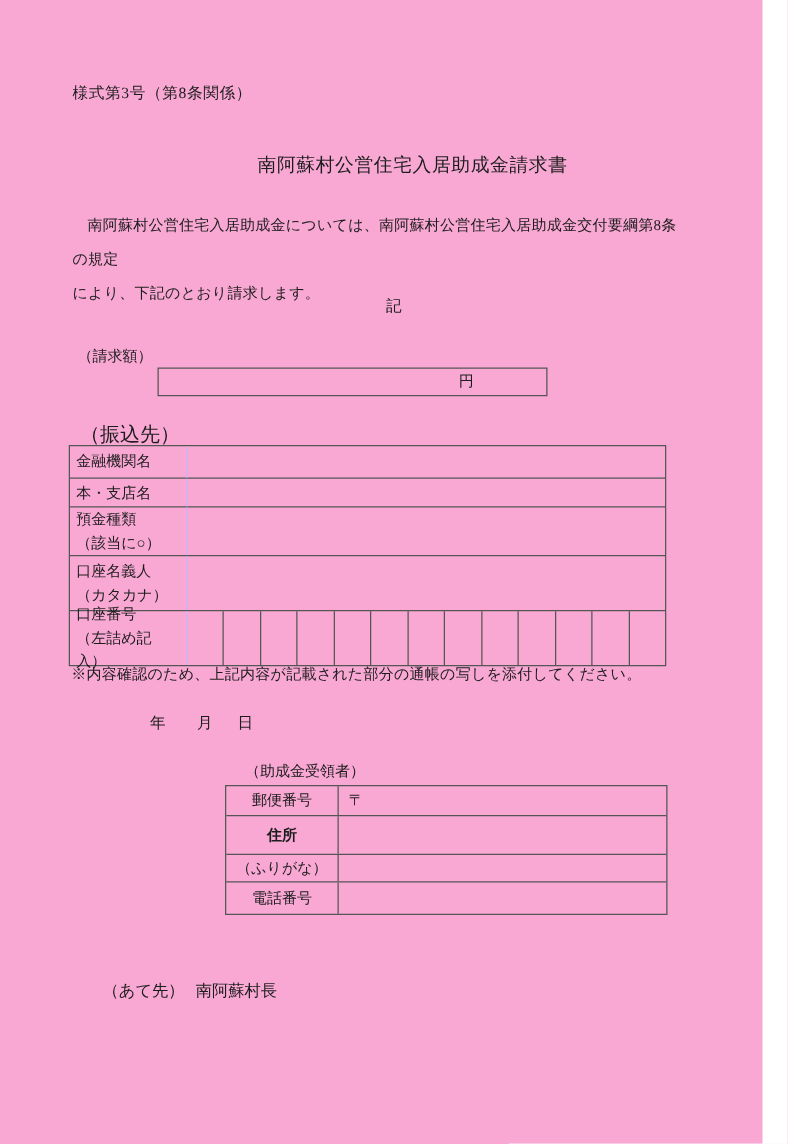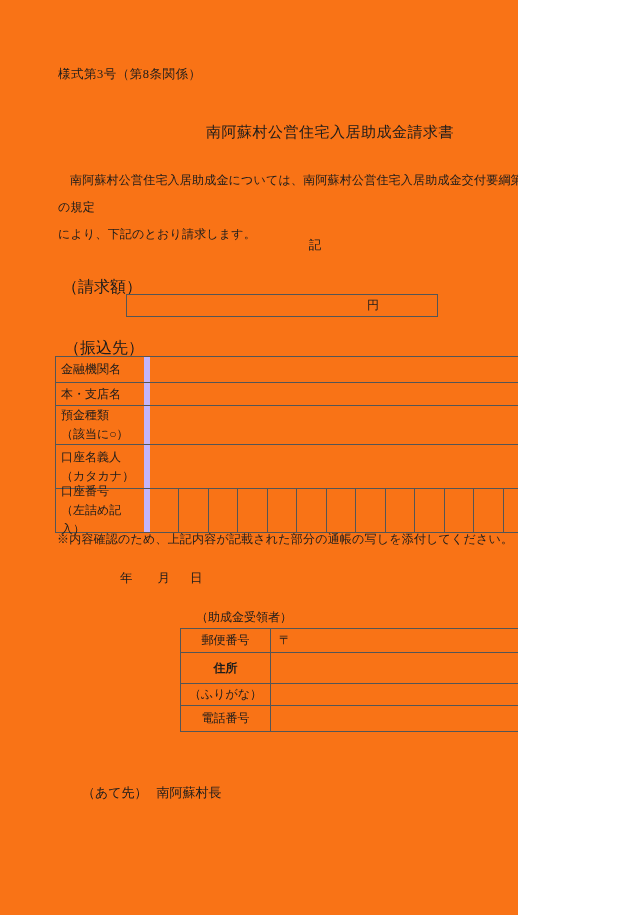--- a/index.html
+++ b/index.html
@@ -1,54 +1,54 @@
 <!DOCTYPE html>
 <html><head>
 <meta charset="utf-8">
 <style>
   html, body { margin: 0; padding: 0; background: #ffffff; }
   .page {
     position: relative;
-    width: 518px;
+    width: 610px;
     height: 915px;
-    background: #f97316;
+    background: #f9a8d4;
     font-family: "Liberation Serif", "DejaVu Serif", serif;
     color: #1c1c1c;
     overflow: hidden;
   }
   .abs { position: absolute; }
 
   .form-number { left: 58px; top: 66px; font-size: 12.5px; letter-spacing: 0.5px; }
   .doc-title { left: 206px; top: 123px; font-size: 15px; letter-spacing: 0.5px; }
 
   .body-text { left: 58px; top: 167px; width: 492px; font-size: 12px; line-height: 27px; letter-spacing: 0.2px; }
   .body-line.indent { text-indent: 12px; }
 
   .section-marker { left: 0; top: 237px; width: 630px; text-align: center; font-size: 12.5px; }
 
-  .claim-label { left: 62px; top: 277px; font-size: 16px; }
+  .claim-label { left: 62px; top: 277px; font-size: 12px; }
   .amount-box {
     left: 126px; top: 294px; width: 312px; height: 23px;
     border: 1px solid #555; box-sizing: border-box;
     display: flex; align-items: center; justify-content: flex-end;
     padding-right: 58px; font-size: 12px;
   }
 
   .transfer-label { left: 64px; top: 338px; font-size: 16px; }
 
   
   .bank-table {
     left: 55px; top: 356px; width: 478px;
     border: 1px solid #555; box-sizing: border-box;
     font-size: 12px;
   }
   .b-row { display: flex; border-top: 1px solid #555; }
   .b-row:first-child { border-top: none; }
   .b-label {
-    width: 94px; flex: 0 0 94px; border-right: 6px solid #c4b5fd;
+    width: 94px; flex: 0 0 94px; border-right: 1px solid #c4b5fd;
     box-sizing: border-box; padding: 1px 4px 1px 5px;
     display: flex; flex-direction: column; justify-content: center;
   }
   .b-label .l2 { line-height: 19px; }
   .b-value { flex: 1; }
   .h25 { height: 25px; } .h22 { height: 22px; } .h38 { height: 38px; }
   .h43 { height: 43px; }
   .acct-cells { flex: 1; display: flex; }
   .acct-cell { flex: 1; border-right: 1px solid #555; }
   .acct-cell:last-child { border-right: none; }

